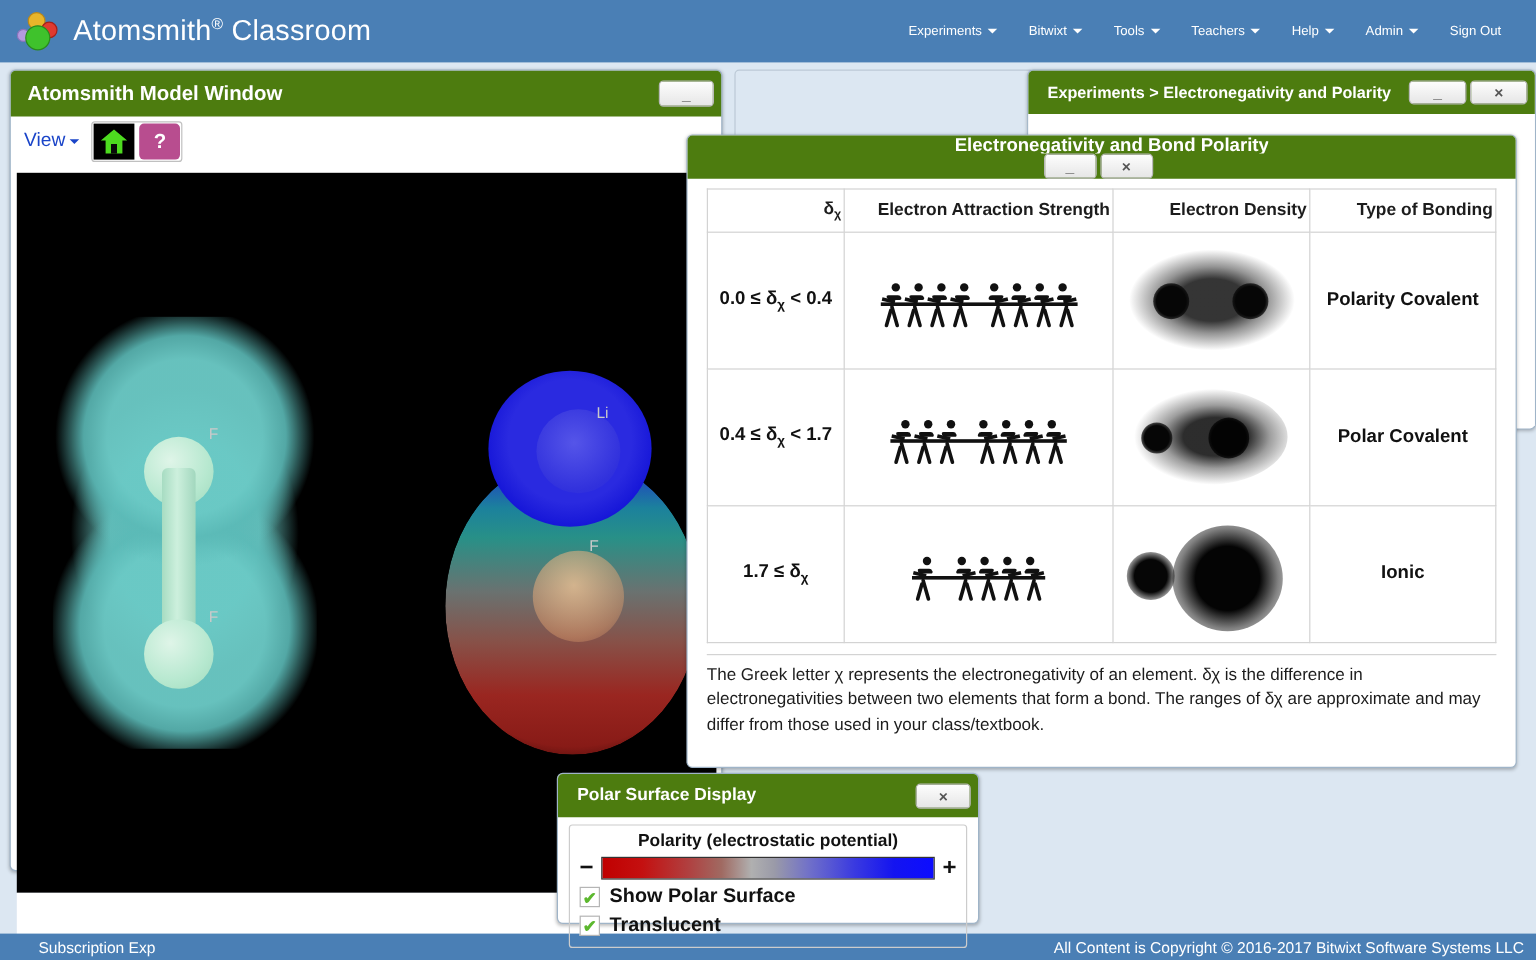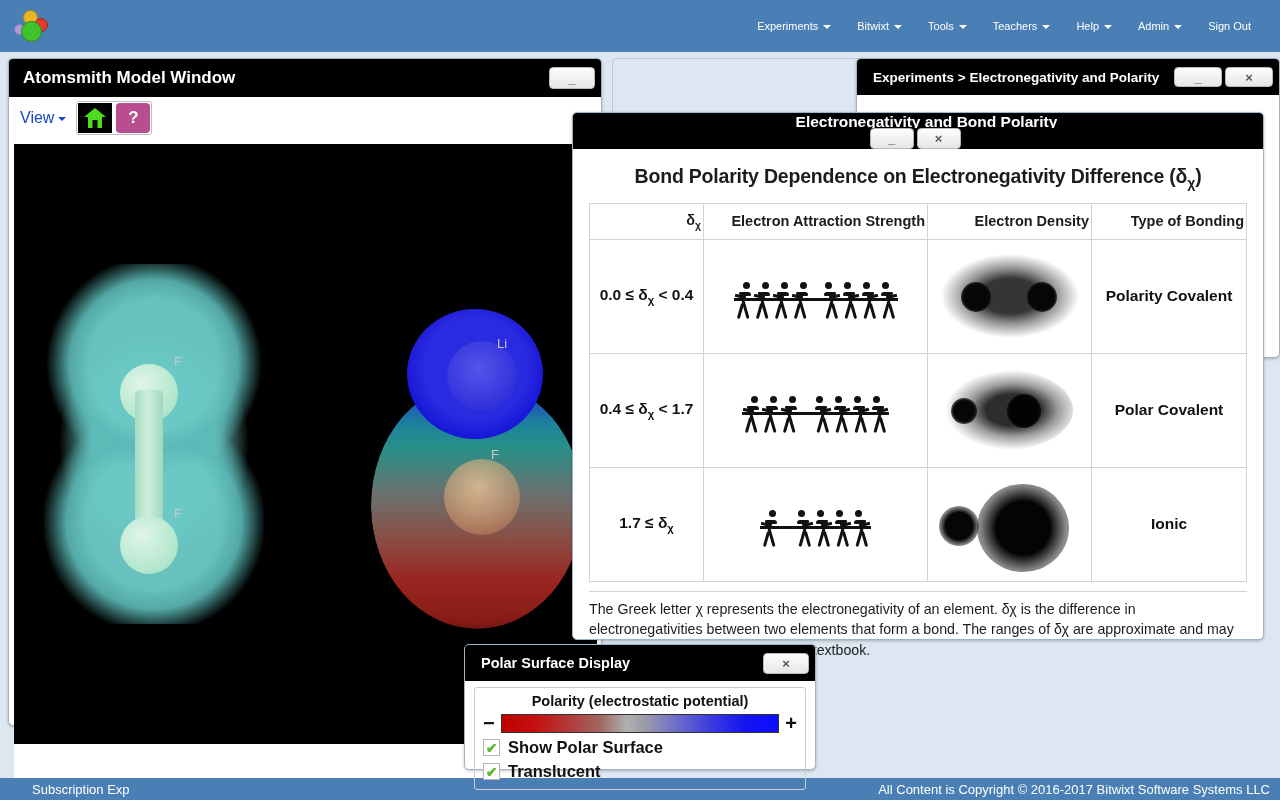--- a/index.html
+++ b/index.html
@@ -38,21 +38,21 @@
   .mi .caret{
     display:inline-block; margin-left:5px;
     border-left:4px solid transparent; border-right:4px solid transparent;
     border-top:4px solid #fff; vertical-align:middle;
   }
 
   
   .win{ position:absolute; background:#fff; border:1px solid #9fb4c8;
         border-radius:5px; box-shadow:0 1px 3px rgba(0,0,0,.25); }
   .wtitle{
-    background:#000000; color:#fff; font-weight:bold;
+    background:#4d7c0f; color:#fff; font-weight:bold;
     display:flex; align-items:center; border-radius:4px 4px 0 0;
   }
   .wtitle .ttxt{ flex:1; white-space:nowrap; overflow:hidden; }
   .wbtns{ display:flex; gap:3px; padding-right:6px; }
   .wbtn{
     background:linear-gradient(#fdfdfd,#e6e6e6);
     border:1px solid #b9b9b9; border-radius:4px;
     color:#555; font-size:13px; font-weight:bold;
     display:flex; align-items:center; justify-content:center;
     cursor:pointer; line-height:1;
@@ -217,20 +217,24 @@
 
 <div id="topnav">
   <div id="brand">
     <div id="logo">
       <i class="ball-gy"></i>
         <i class="ball-p"></i>
         <i class="ball-y"></i>
         <i class="ball-r"></i>
         <i class="ball-g"></i>
     </div>
+    <div id="brandtext">
+      <span>Atomsmith</span><sup>®</sup>
+      <span>Classroom</span>
+    </div>
   </div>
   <div id="menu">
     <div class="mi"><span>Experiments</span><span class="caret"></span></div>
     <div class="mi"><span>Bitwixt</span><span class="caret"></span></div>
     <div class="mi"><span>Tools</span><span class="caret"></span></div>
     <div class="mi"><span>Teachers</span><span class="caret"></span></div>
     <div class="mi"><span>Help</span><span class="caret"></span></div>
     <div class="mi"><span>Admin</span><span class="caret"></span></div>
     <div class="mi"><span>Sign Out</span></div>
   </div>
@@ -298,23 +302,20 @@
 <div id="enwin" class="win">
   <div class="wtitle">
     <div class="ttxt">Electronegativity and Bond Polarity</div>
     <div class="wbtns">
       <div class="wbtn">_</div>
       <div class="wbtn">×</div>
     </div>
   </div>
 
   <div id="enbody">
-    <div id="entitle">
-      <span>Bond Polarity Dependence on Electronegativity Difference (δ</span><sub class="chi">χ</sub><span>)</span>
-    </div>
 
     <table class="entbl">
       <colgroup>
           <col class="col1">
           <col class="col2">
           <col class="col3">
           <col class="col4">
         </colgroup>
       <thead>
         <tr>

